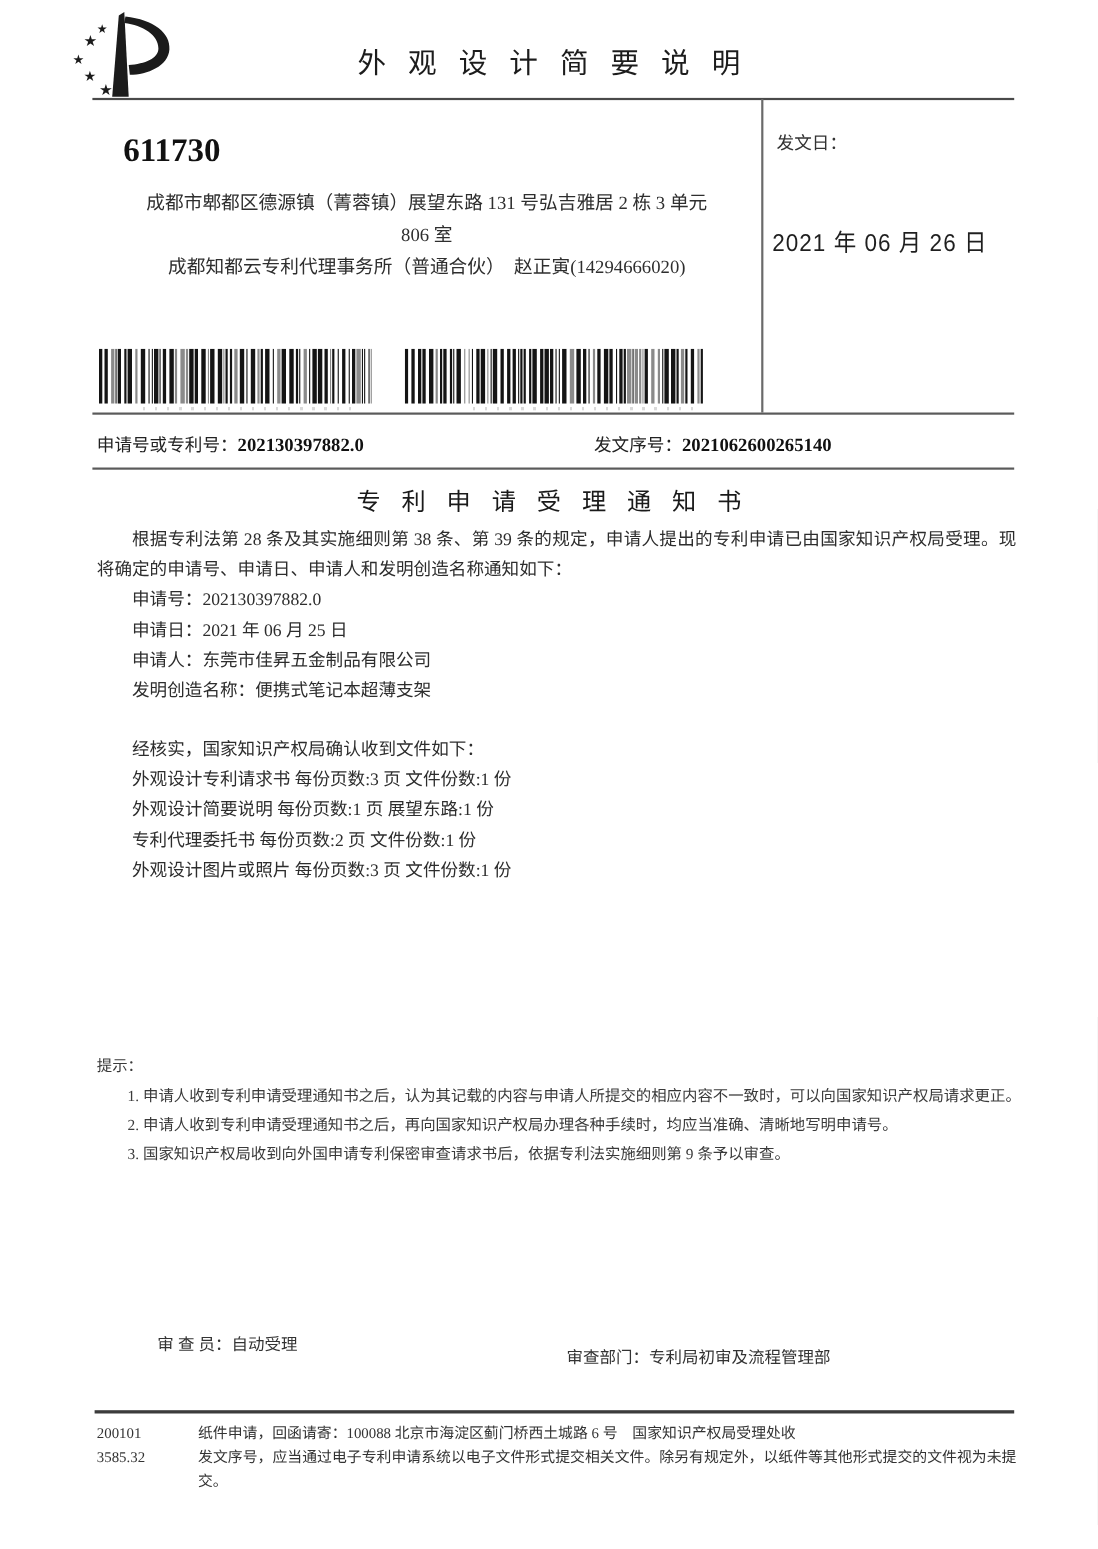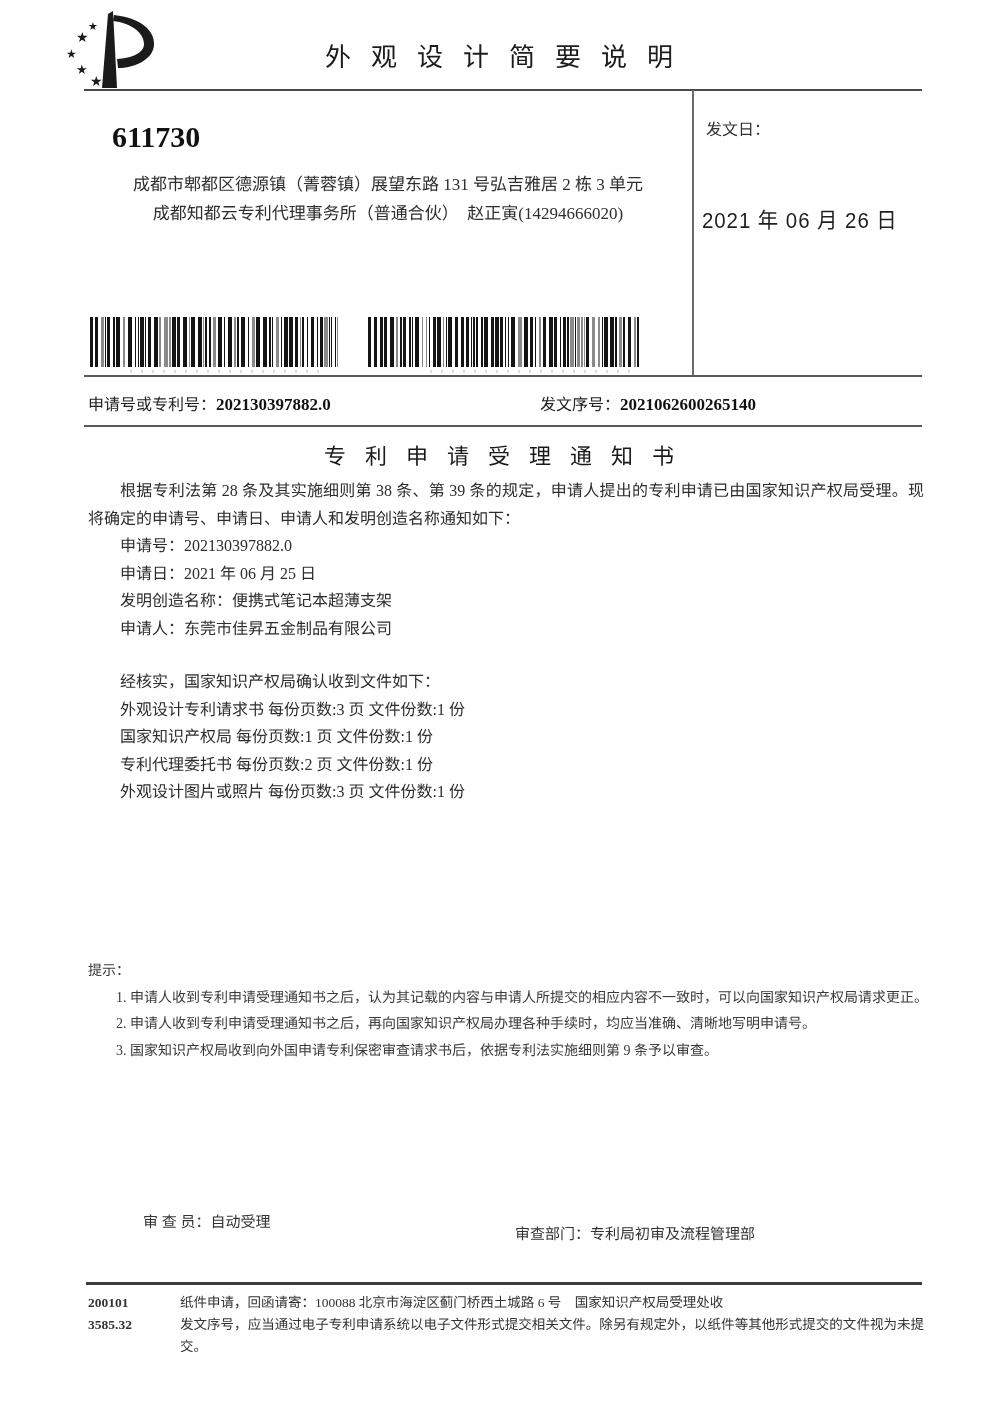--- a/index.html
+++ b/index.html
@@ -75,21 +75,21 @@
   .tips .tips-head{margin:0;}
   .tips p{margin:0;text-indent:2em;text-align:justify;}
 
   
   .signoff{top:1210px;left:0;width:100%;font-size:15px;color:#333;}
   .examiner{position:absolute;left:143px;top:0;}
   .dept{position:absolute;left:515px;top:0;margin-top:12px;}
 
   
   .footer{top:1292px;left:88px;width:836px;font-size:13.5px;line-height:22px;color:#333;}
-  .foot-codes{position:absolute;left:0;top:0;font-weight:bold;}
+  .foot-codes{position:absolute;left:0;top:0;}
   .foot-codes div{margin:0 0 0 0;}
   .foot-text{position:absolute;left:92px;top:0;width:744px;}
   .foot-text p{margin:0;text-align:justify;}
 </style>
 </head>
 <body>
 
 <div class="page">
 
   <div class="abs logo">
@@ -108,20 +108,21 @@
   <div class="abs agency-title">外观设计简要说明</div>
 
   <div class="abs rule rule-top"></div>
   <div class="abs vdiv"></div>
   <div class="abs rule-mid"></div>
   <div class="abs rule-low"></div>
 
   <div class="abs postal">611730</div>
   <div class="abs addr">
     <div>成都市郫都区德源镇（菁蓉镇）展望东路 131 号弘吉雅居 2 栋 3 单元</div>
+    <div>806 室</div>
     <div>成都知都云专利代理事务所（普通合伙）　赵正寅(14294666020)</div>
   </div>
 
   <div class="abs dispatch-label">发文日：</div>
   <div class="abs dispatch-date">2021 年 06 月 26 日</div>
 
   <div class="abs barcode barcode-1" id="barcode1"><span style="width:3px;background:#141414;margin-right:2px"></span><span style="width:3px;background:#141414;margin-right:3px"></span><span style="width:3px;background:#8a8a8a;margin-right:1px"></span><span style="width:1px;background:#141414;margin-right:1px"></span><span style="width:3px;background:#141414;margin-right:3px"></span><span style="width:2px;background:#141414;margin-right:1px"></span><span style="width:4px;background:#141414;margin-right:3px"></span><span style="width:2px;background:#8a8a8a;margin-right:3px"></span><span style="width:4px;background:#141414;margin-right:3px"></span><span style="width:1px;background:#141414;margin-right:2px"></span><span style="width:1px;background:#141414;margin-right:1px"></span><span style="width:4px;background:#141414;margin-right:1px"></span><span style="width:1px;background:#141414;margin-right:2px"></span><span style="width:3px;background:#141414;margin-right:3px"></span><span style="width:4px;background:#141414;margin-right:1px"></span><span style="width:2px;background:#8a8a8a;margin-right:3px"></span><span style="width:4px;background:#8a8a8a;margin-right:1px"></span><span style="width:2px;background:#8a8a8a;margin-right:1px"></span><span style="width:4px;background:#141414;margin-right:1px"></span><span style="width:3px;background:#141414;margin-right:3px"></span><span style="width:4px;background:#141414;margin-right:2px"></span><span style="width:1px;background:#8a8a8a;margin-right:1px"></span><span style="width:4px;background:#141414;margin-right:3px"></span><span style="width:4px;background:#141414;margin-right:1px"></span><span style="width:1px;background:#8a8a8a;margin-right:1px"></span><span style="width:2px;background:#141414;margin-right:2px"></span><span style="width:2px;background:#141414;margin-right:2px"></span><span style="width:3px;background:#8a8a8a;margin-right:2px"></span><span style="width:4px;background:#141414;margin-right:2px"></span><span style="width:1px;background:#141414;margin-right:3px"></span><span style="width:4px;background:#141414;margin-right:2px"></span><span style="width:2px;background:#8a8a8a;margin-right:1px"></span><span style="width:2px;background:#141414;margin-right:2px"></span><span style="width:4px;background:#141414;margin-right:3px"></span><span style="width:1px;background:#141414;margin-right:3px"></span><span style="width:3px;background:#8a8a8a;margin-right:1px"></span><span style="width:4px;background:#141414;margin-right:3px"></span><span style="width:4px;background:#141414;margin-right:2px"></span><span style="width:2px;background:#141414;margin-right:1px"></span><span style="width:1px;background:#141414;margin-right:3px"></span><span style="width:3px;background:#8a8a8a;margin-right:2px"></span><span style="width:1px;background:#141414;margin-right:2px"></span><span style="width:4px;background:#141414;margin-right:1px"></span><span style="width:4px;background:#141414;margin-right:2px"></span><span style="width:3px;background:#141414;margin-right:2px"></span><span style="width:1px;background:#8a8a8a;margin-right:1px"></span><span style="width:2px;background:#141414;margin-right:3px"></span><span style="width:1px;background:#141414;margin-right:3px"></span><span style="width:3px;background:#141414;margin-right:3px"></span><span style="width:1px;background:#141414;margin-right:2px"></span><span style="width:3px;background:#141414;margin-right:1px"></span><span style="width:4px;background:#8a8a8a;margin-right:1px"></span><span style="width:1px;background:#141414;margin-right:1px"></span><span style="width:1px;background:#141414;margin-right:3px"></span><span style="width:1px;background:#141414;margin-right:1px"></span><span style="width:1px;background:#8a8a8a;margin-right:3px"></span></div>
   <div class="abs barcode barcode-2" id="barcode2"><span style="width:3px;background:#141414;margin-right:3px"></span><span style="width:3px;background:#141414;margin-right:3px"></span><span style="width:3px;background:#141414;margin-right:1px"></span><span style="width:3px;background:#141414;margin-right:3px"></span><span style="width:4px;background:#141414;margin-right:2px"></span><span style="width:2px;background:#8a8a8a;margin-right:2px"></span><span style="width:2px;background:#141414;margin-right:1px"></span><span style="width:3px;background:#141414;margin-right:3px"></span><span style="width:2px;background:#141414;margin-right:1px"></span><span style="width:1px;background:#141414;margin-right:2px"></span><span style="width:4px;background:#141414;margin-right:3px"></span><span style="width:1px;background:#8a8a8a;margin-right:3px"></span><span style="width:1px;background:#8a8a8a;margin-right:2px"></span><span style="width:1px;background:#141414;margin-right:3px"></span><span style="width:3px;background:#141414;margin-right:1px"></span><span style="width:4px;background:#141414;margin-right:2px"></span><span style="width:1px;background:#8a8a8a;margin-right:2px"></span><span style="width:1px;background:#141414;margin-right:1px"></span><span style="width:4px;background:#141414;margin-right:3px"></span><span style="width:3px;background:#141414;margin-right:3px"></span><span style="width:3px;background:#141414;margin-right:2px"></span><span style="width:3px;background:#141414;margin-right:2px"></span><span style="width:1px;background:#141414;margin-right:1px"></span><span style="width:2px;background:#141414;margin-right:1px"></span><span style="width:2px;background:#141414;margin-right:3px"></span><span style="width:2px;background:#141414;margin-right:1px"></span><span style="width:4px;background:#141414;margin-right:3px"></span><span style="width:3px;background:#141414;margin-right:1px"></span><span style="width:4px;background:#141414;margin-right:1px"></span><span style="width:3px;background:#141414;margin-right:2px"></span><span style="width:1px;background:#141414;margin-right:2px"></span><span style="width:1px;background:#141414;margin-right:2px"></span><span style="width:4px;background:#141414;margin-right:3px"></span><span style="width:4px;background:#8a8a8a;margin-right:2px"></span><span style="width:4px;background:#141414;margin-right:2px"></span><span style="width:3px;background:#141414;margin-right:2px"></span><span style="width:1px;background:#141414;margin-right:3px"></span><span style="width:2px;background:#8a8a8a;margin-right:2px"></span><span style="width:3px;background:#141414;margin-right:3px"></span><span style="width:4px;background:#141414;margin-right:1px"></span><span style="width:3px;background:#141414;margin-right:3px"></span><span style="width:1px;background:#141414;margin-right:2px"></span><span style="width:3px;background:#141414;margin-right:1px"></span><span style="width:2px;background:#141414;margin-right:1px"></span><span style="width:4px;background:#8a8a8a;margin-right:1px"></span><span style="width:1px;background:#141414;margin-right:1px"></span><span style="width:3px;background:#8a8a8a;margin-right:1px"></span><span style="width:2px;background:#8a8a8a;margin-right:1px"></span><span style="width:1px;background:#8a8a8a;margin-right:1px"></span><span style="width:3px;background:#141414;margin-right:3px"></span><span style="width:3px;background:#8a8a8a;margin-right:3px"></span><span style="width:2px;background:#8a8a8a;margin-right:2px"></span><span style="width:1px;background:#141414;margin-right:1px"></span><span style="width:4px;background:#141414;margin-right:2px"></span><span style="width:4px;background:#141414;margin-right:1px"></span><span style="width:2px;background:#141414;margin-right:2px"></span><span style="width:3px;background:#8a8a8a;margin-right:1px"></span><span style="width:2px;background:#141414;margin-right:3px"></span><span style="width:3px;background:#141414;margin-right:3px"></span><span style="width:2px;background:#8a8a8a;margin-right:1px"></span><span style="width:2px;background:#141414;margin-right:1px"></span></div>
   <div class="abs bc-sub bc-sub-1"></div>
   <div class="abs bc-sub bc-sub-2"></div>
@@ -133,28 +134,28 @@
     </span>
   </div>
 
   <div class="abs notice-title">专利申请受理通知书</div>
 
   <div class="abs body-block">
     <p>根据专利法第 28 条及其实施细则第 38 条、第 39 条的规定，申请人提出的专利申请已由国家知识产权局受理。现将确定的申请号、申请日、申请人和发明创造名称通知如下：</p>
     <div class="detail-list">
       <div><span>申请号：</span><span>202130397882.0</span></div>
       <div><span>申请日：</span><span>2021 年 06 月 25 日</span></div>
+      <div><span>申请人：</span><span>东莞市佳昇五金制品有限公司</span></div>
       <div><span>发明创造名称：</span><span>便携式笔记本超薄支架</span></div>
-      <div><span>申请人：</span><span>东莞市佳昇五金制品有限公司</span></div>
     </div>
     <div class="gap-lg"></div>
     <div class="recv-list">
       <div>经核实，国家知识产权局确认收到文件如下：</div>
       <div>外观设计专利请求书 每份页数:3 页  文件份数:1 份</div>
-      <div>国家知识产权局 每份页数:1 页  文件份数:1 份</div>
+      <div>外观设计简要说明 每份页数:1 页  展望东路:1 份</div>
       <div>专利代理委托书 每份页数:2 页  文件份数:1 份</div>
       <div>外观设计图片或照片 每份页数:3 页  文件份数:1 份</div>
     </div>
   </div>
 
   <div class="abs tips">
     <div class="tips-head">提示：</div>
     <p>1. 申请人收到专利申请受理通知书之后，认为其记载的内容与申请人所提交的相应内容不一致时，可以向国家知识产权局请求更正。</p>
     <p>2. 申请人收到专利申请受理通知书之后，再向国家知识产权局办理各种手续时，均应当准确、清晰地写明申请号。</p>
     <p>3. 国家知识产权局收到向外国申请专利保密审查请求书后，依据专利法实施细则第 9 条予以审查。</p>

